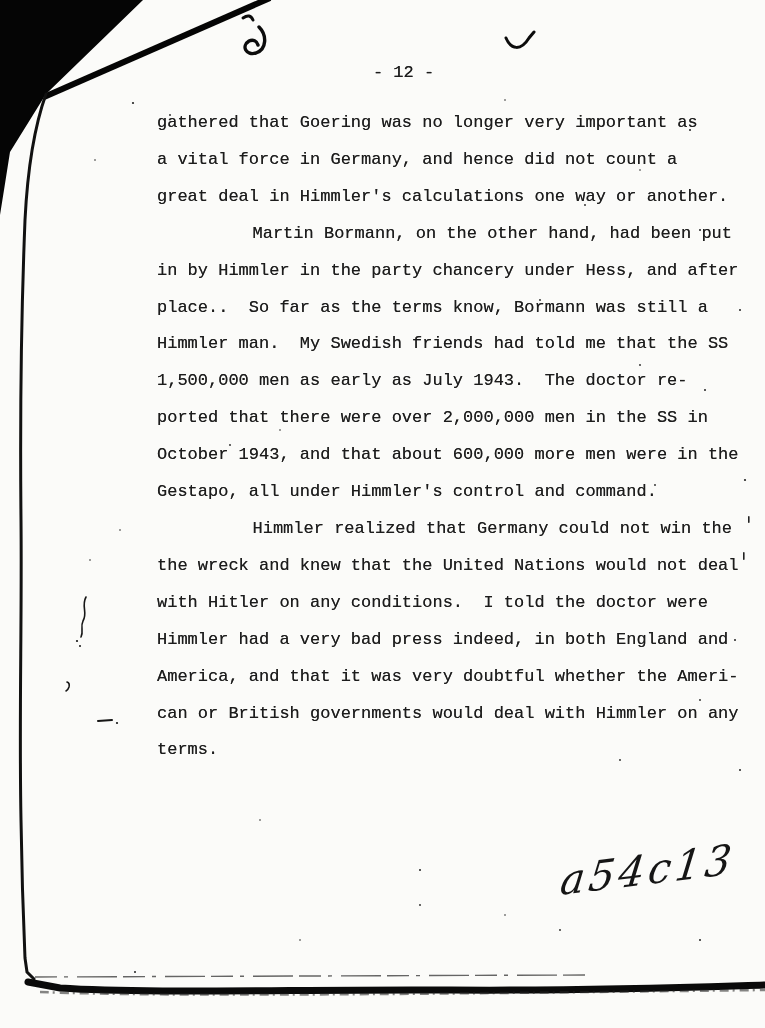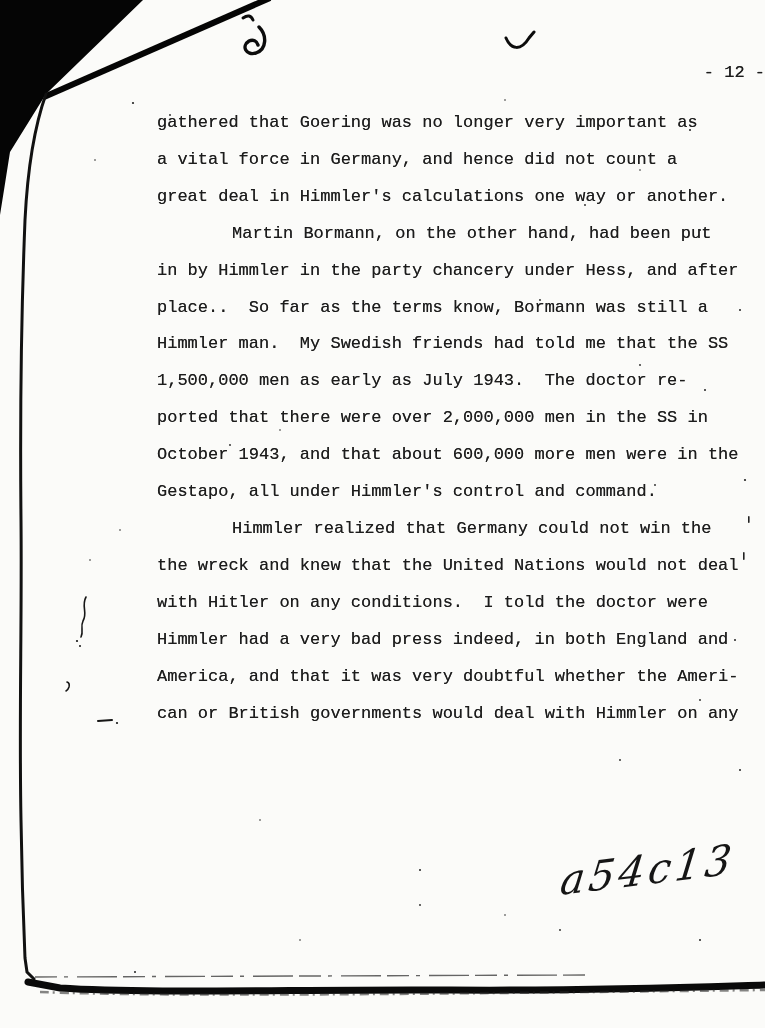--- a/index.html
+++ b/index.html
@@ -4,31 +4,31 @@
 <style>
   html,body { margin:0; padding:0; }
   body {
     width:765px; height:1028px; position:relative;
     background:#fbfbf9; overflow:hidden;
     font-family:"Liberation Mono","DejaVu Sans Mono",monospace;
   }
   .page { position:absolute; inset:0; }
   .page-number {
     position:absolute; top:63px; left:0; width:765px;
-    box-sizing:border-box; padding-left:42px; text-align:right;
+    box-sizing:border-box; padding-left:42px; text-align:center;
     font-size:17px; color:#1c1c1c; white-space:pre;
     text-shadow:0 0 .6px rgba(20,20,20,.8);
   }
   .text-block { position:absolute; left:157px; top:105px; width:575px; }
   .para { margin:0; }
   .line {
     font-size:17px; line-height:36.9px; color:#1c1c1c; white-space:pre;
     text-shadow:0 0 .6px rgba(25,25,25,.75);
   }
-  .indent-first > .line:first-child { padding-left:75px; }
+  .indent-first > .line:first-child { padding-left:75px;text-align:right; }
   .handwritten-annotation {
     position:absolute; left:560px; top:846px;
     font-family:"DejaVu Serif","Liberation Serif",serif;
     font-style:italic; font-size:41px; color:#151515;
     letter-spacing:4px; transform:rotate(-7deg) skewX(-14deg);
     white-space:pre;
   }
   .artifacts { position:absolute; inset:0; pointer-events:none; z-index:5; }
 </style>
 </head>
@@ -54,20 +54,21 @@
       <div class="line">October 1943, and that about 600,000 more men were in the</div>
       <div class="line">Gestapo, all under Himmler's control and command.</div>
     </div>
     <div class="para indent-first">
       <div class="line">Himmler realized that Germany could not win the</div>
       <div class="line">the wreck and knew that the United Nations would not deal</div>
       <div class="line">with Hitler on any conditions.  I told the doctor were</div>
       <div class="line">Himmler had a very bad press indeed, in both England and</div>
       <div class="line">America, and that it was very doubtful whether the Ameri-</div>
       <div class="line">can or British governments would deal with Himmler on any</div>
+      <div class="line">terms.</div>
     </div>
   </div>
 
   <div class="handwritten-annotation">a54c13</div>
 
   <svg class="artifacts" width="765" height="1028" viewBox="0 0 765 1028">
 
     <polygon points="0,0 143,0 46,94 10,152 4,190 0,215" fill="#050505"></polygon>
 
     <path d="M 44 97 L 270 -2" stroke="#050505" stroke-width="6" fill="none"></path>

